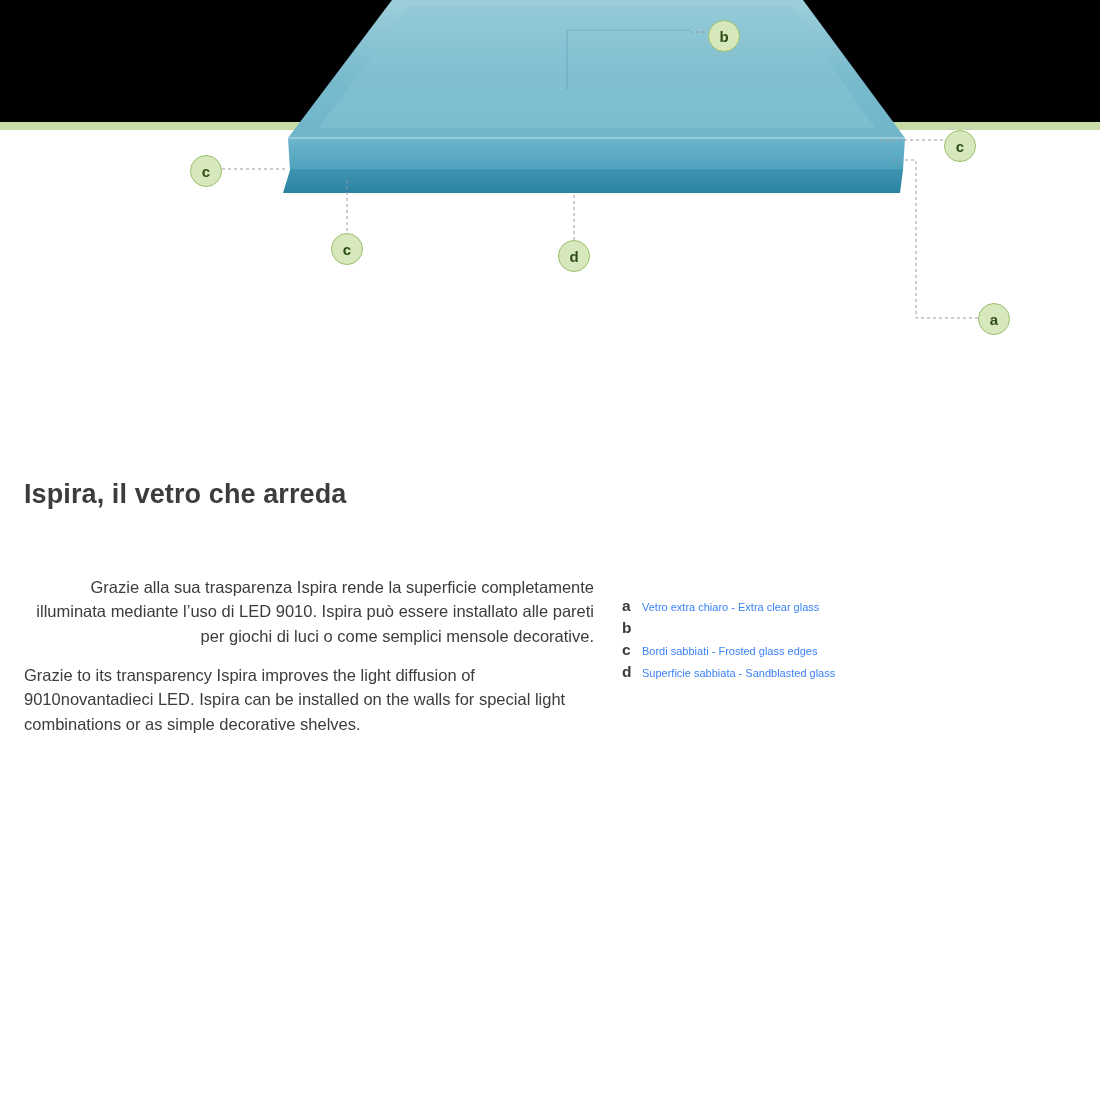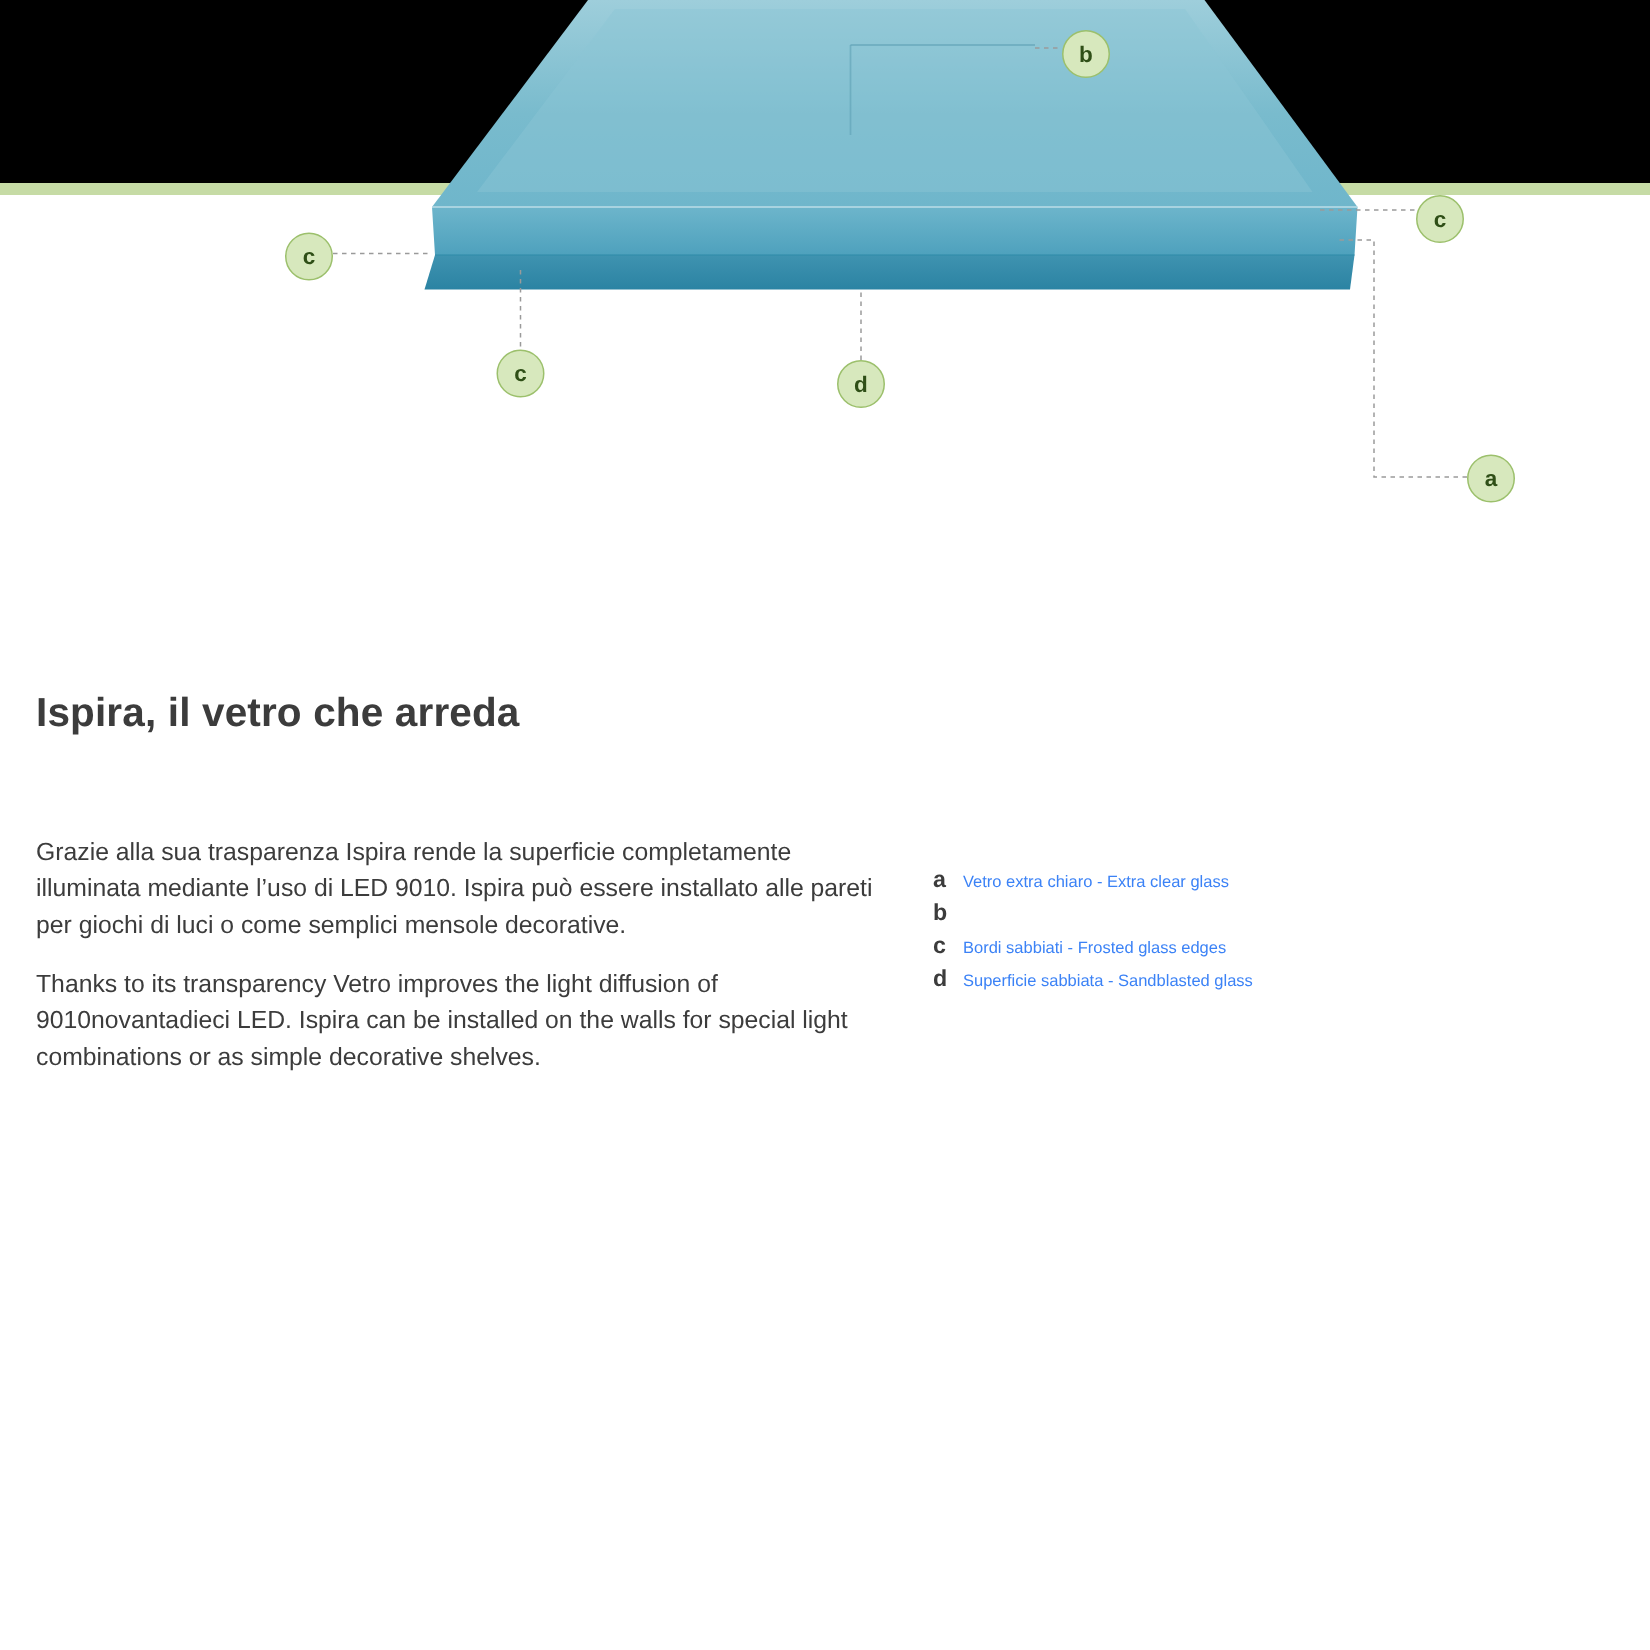--- a/index.html
+++ b/index.html
@@ -72,21 +72,21 @@
     align-items: center;
     justify-content: center;
     font-family: "Liberation Sans", sans-serif;
     box-sizing: border-box;
   }
 
   
   #text-area {
     position: absolute;
     left: 0;
-    top: 432px;
+    top: 451px;
     width: 1012px;
     height: 350px;
   }
   .headline-it {
     position: absolute;
     left: 24px;
     top: 28px;
     font-size: 27px;
     font-weight: 700;
     color: #3c3c3c;
@@ -101,21 +101,21 @@
     color: #3c3c3c;
   }
   .para {
     position: absolute;
     left: 24px;
     width: 570px;
     font-size: 16.5px;
     line-height: 1.47;
     color: #3c3c3c;
   }
-  .para.it { top: 124px; }
+  .para.it { top: 124px; text-align: right; }
   .para.en { top: 212px; }
 
   .comp-title {
     position: absolute;
     left: 610px;
     top: 100px;
     font-size: 17px;
     font-weight: 700;
     color: #3c3c3c;
     white-space: nowrap;
@@ -199,21 +199,21 @@
   <div class="bubble" style="left:190px; top:155px;">c</div>
   <div class="bubble" style="left:331px; top:233px;">c</div>
   <div class="bubble" style="left:558px; top:240px;">d</div>
   <div class="bubble" style="left:978px; top:303px;">a</div>
 </div>
 
 <div id="text-area">
   <div class="headline-it">Ispira, il vetro che arreda</div>
 
   <div class="para it">Grazie alla sua trasparenza Ispira rende la  superficie completamente illuminata mediante l’uso di LED 9010. Ispira può essere installato alle pareti per giochi di luci o come semplici mensole decorative.</div>
-  <div class="para en">Thanks to its transparency Vetro improves the light diffusion of 9010novantadieci LED. Ispira can be installed on the walls for special light combinations or as simple decorative shelves.</div>
+  <div class="para en">Grazie to its transparency Ispira improves the light diffusion of 9010novantadieci LED. Ispira can be installed on the walls for special light combinations or as simple decorative shelves.</div>
 
 
   <div class="comp-list">
     <div class="comp-row">
       <div class="comp-key">a</div>
       <div class="comp-text">Vetro extra chiaro - Extra clear glass</div>
     </div>
     <div class="comp-row">
       <div class="comp-key">b</div>
     </div>

